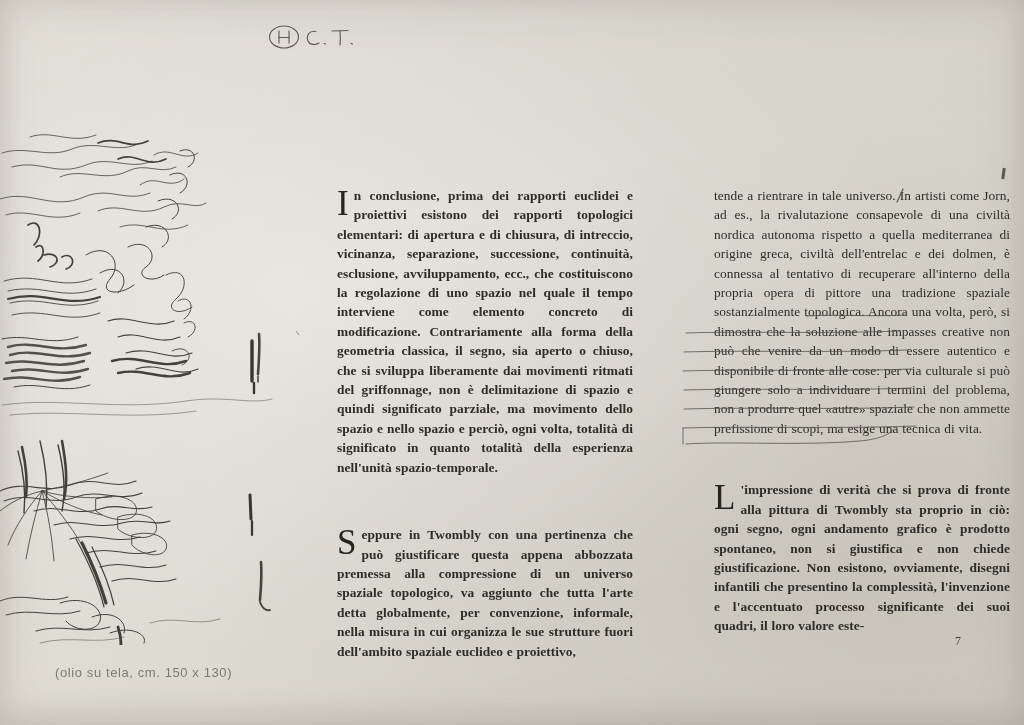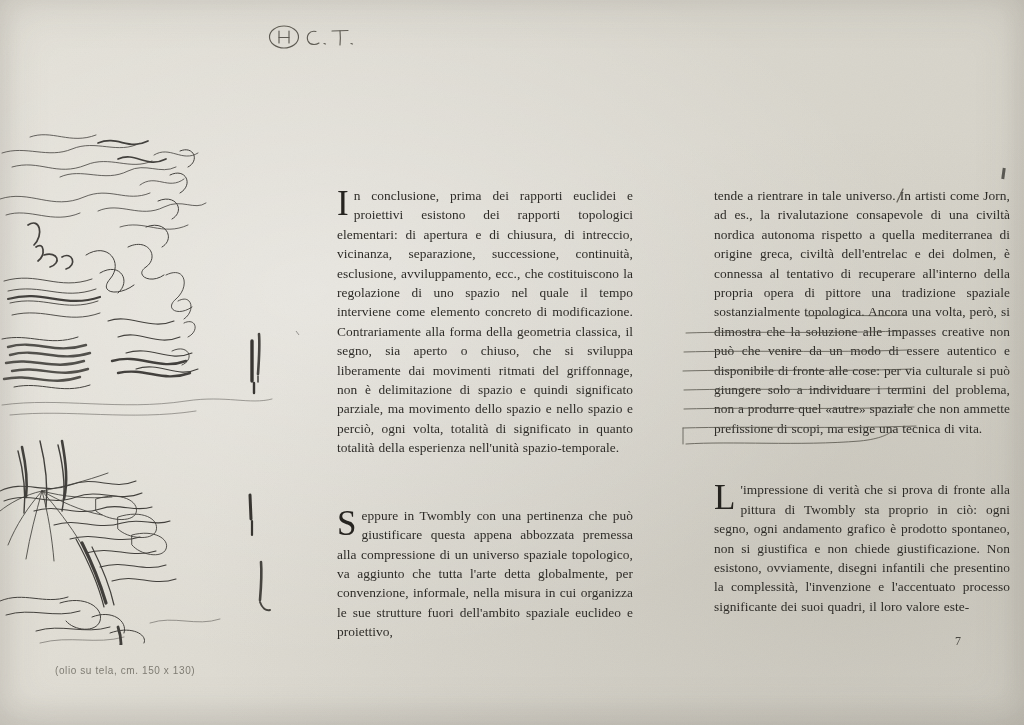--- a/index.html
+++ b/index.html
@@ -48,21 +48,21 @@
     width: 310px;
     height: 530px;
   }
   .plate svg { display: block; width: 100%; height: 100%; }
 
   .plate-caption {
     position: absolute;
     left: 55px;
     top: 665px;
     font-family: "Liberation Sans", sans-serif;
-    font-size: 10px;
+    font-size: 13px;
     letter-spacing: 0.6px;
     color: #6e6b62;
     opacity: 0.85;
     white-space: nowrap;
   }
 
   
   .col {
     position: absolute;
     width: 296px;
@@ -83,21 +83,21 @@
   
   .dropcap {
     float: left;
     font-family: "Liberation Serif", serif;
     font-size: 35px;
     line-height: 30px;
     padding: 2px 5px 0 0;
     margin-top: 1px;
     color: #262420;
   }
-  .after-cap { text-indent: 14px; }
+  .after-cap { text-indent: 14px; font-weight: bold; }
 
   
   .ann {
     position: absolute;
     inset: 0;
     pointer-events: none;
   }
   .ann svg { position: absolute; inset: 0; width: 1024px; height: 725px; }
 
   .hand-note {

